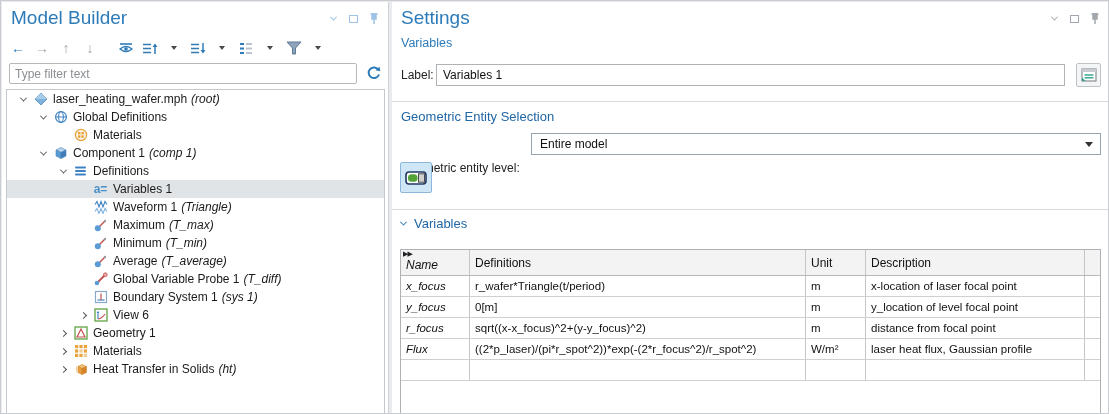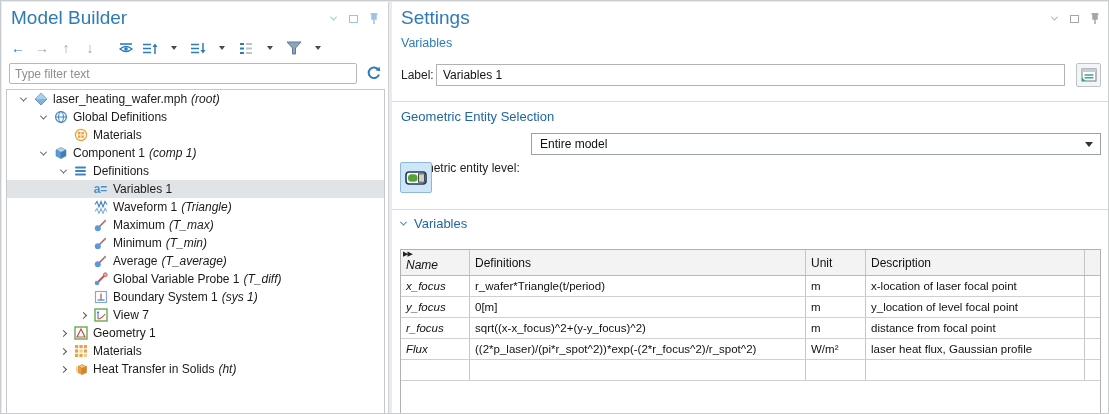--- a/index.html
+++ b/index.html
@@ -364,21 +364,21 @@
             <span class="chev right"></span>
           </span>
         <span class="iconslot">
           <svg width="14" height="14" viewBox="0 0 14 14">
               <rect x="1" y="1" width="12" height="12" fill="#fff" stroke="#6aa84f" stroke-width="1.4"></rect>
               <line x1="4" y1="11" x2="4" y2="4" stroke="#3e82c4" stroke-width="1.1"></line>
               <polygon points="2.7,5 4,2.8 5.3,5" fill="#3e82c4"></polygon>
               <path d="M4 11 Q8 10.5 11 6" fill="none" stroke="#c0504d" stroke-width="1.1"></path>
             </svg>
         </span>
-        <span class="tlabel">View 7</span>
+        <span class="tlabel">View 6</span>
 
       </div>
 
       <div class="trow lvl2">
         <span class="chevslot">
             <span class="chev right"></span>
           </span>
         <span class="iconslot">
           <svg width="14" height="14" viewBox="0 0 14 14">
               <rect x="1" y="1" width="12" height="12" fill="#fff" stroke="#6aa84f" stroke-width="1.4"></rect>

